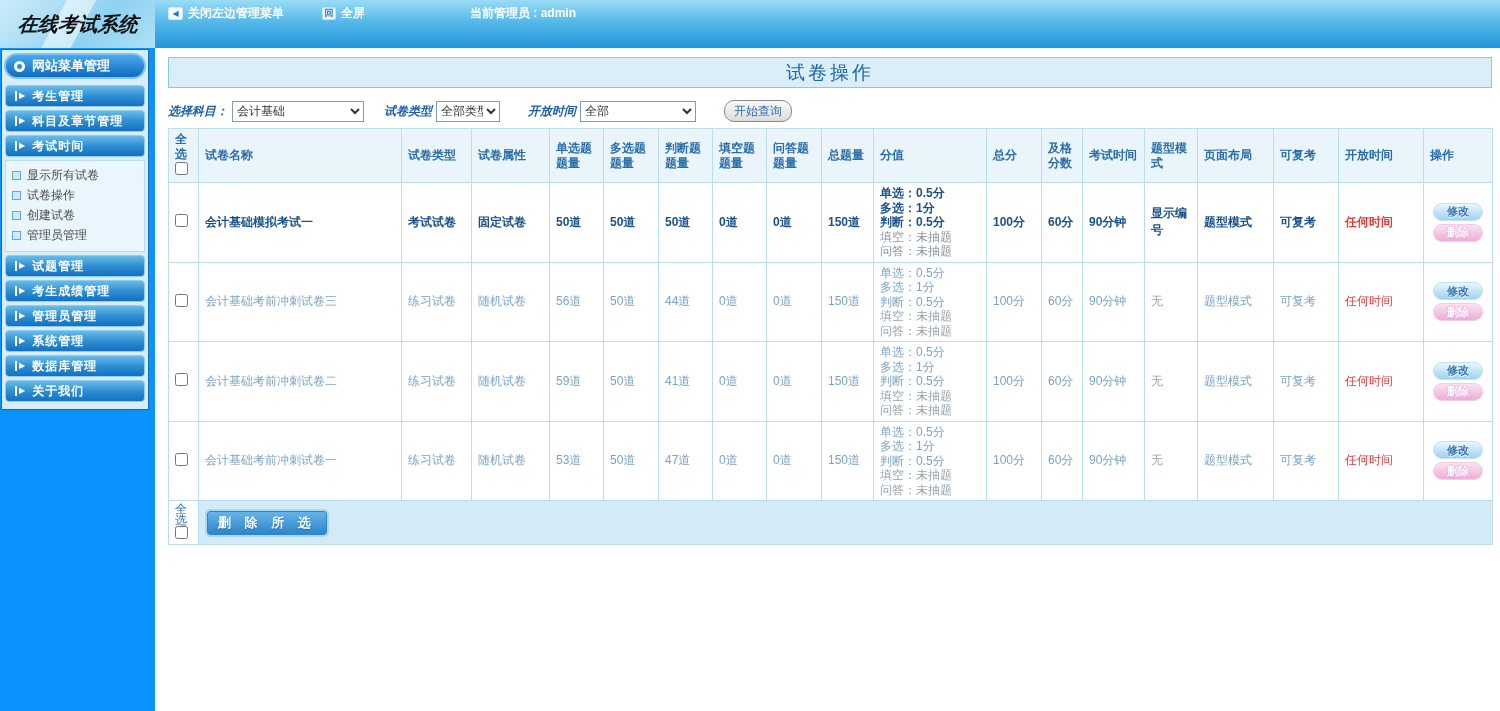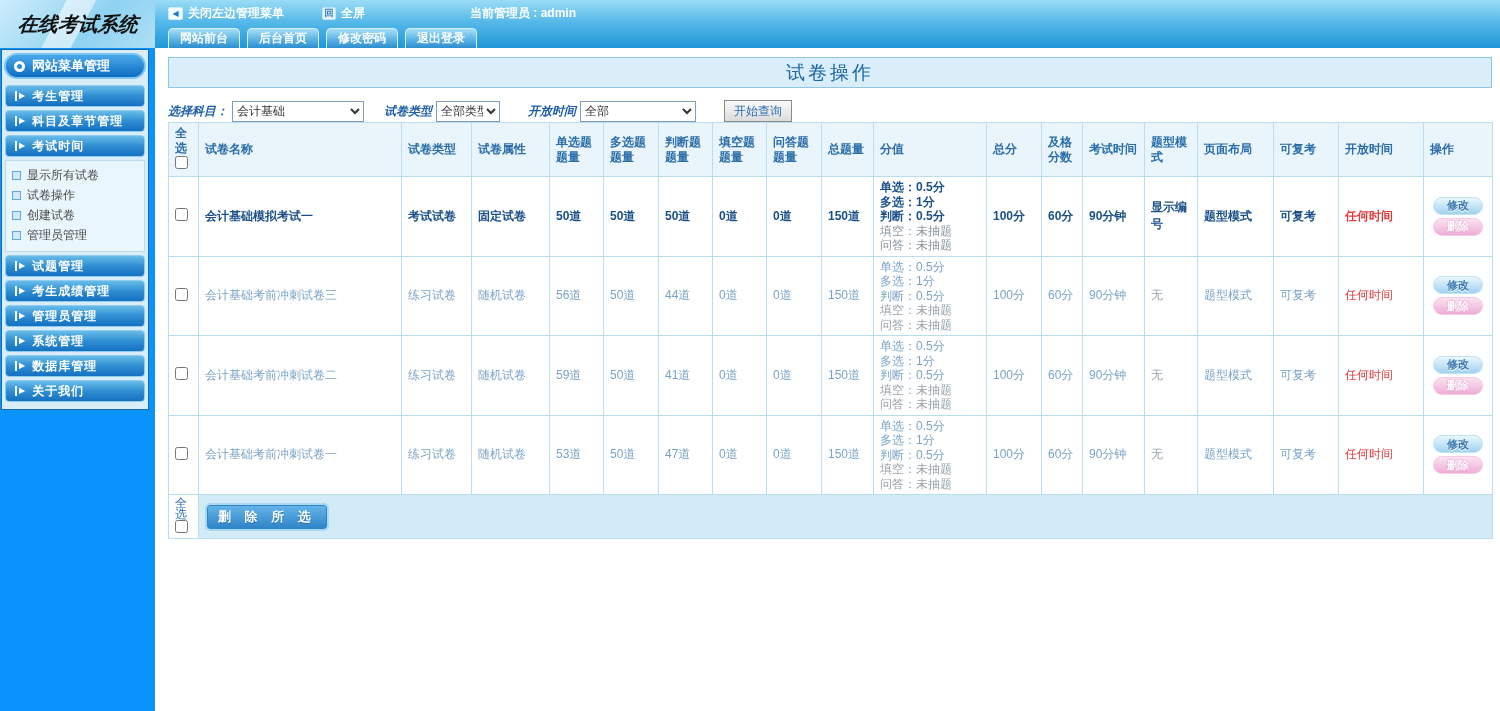--- a/index.html
+++ b/index.html
@@ -57,26 +57,26 @@
   .title-bar { width:1324px; height:31px; background:#d9eef8; border:1px solid #8fc6e4;
     display:flex; align-items:center; justify-content:center; }
   .title-bar span { font-size:19px; color:#1b66a6; letter-spacing:3px; }
   .filter-row { margin-top:12px; display:flex; align-items:center; font-size:12px; color:#1e5fa6; }
   .filter-label { font-weight:bold; margin-right:4px;font-style:italic; }
   select { height:21px; font-size:12px; color:#333; border:1px solid #7f9db9; background:#fff; }
   .sel-subject { width:132px; margin-right:20px; }
   .sel-type { width:64px; margin-right:28px; }
   .sel-open { width:116px; margin-right:28px; }
   .btn-search { height:22px; padding:0 9px; font-size:12px; color:#2b6cb0;
-    background:linear-gradient(180deg,#fafafa,#dcdcdc); border:1px solid #8a8a8a; border-radius:0; cursor:pointer; }
+    background:linear-gradient(180deg,#fafafa,#dcdcdc); border:1px solid #8a8a8a; border-radius:10px; cursor:pointer; }
   .summary { margin-top:10px; font-size:12px; color:#333; font-weight:bold; }
   .summary .count { color:#e60000; margin:0 5px; }
 
   
-  table.papers { margin-top:0; border-collapse:collapse; table-layout:fixed; width:1324px;
+  table.papers { margin-top:6px; border-collapse:collapse; table-layout:fixed; width:1324px;
     border:1px solid #aed5ee; }
   .papers th, .papers td { border:1px solid #bcddef; font-size:12px; text-align:left;
     padding:3px 6px; vertical-align:middle; overflow:hidden; }
   .papers thead th { background:#e9f4fb; color:#2a6da8; font-weight:bold; height:37px; line-height:15px; }
   .papers tbody td { height:73px; color:#7ba3c6; background:#fff; }
   .papers tbody tr.bold-row td { color:#1a5089; font-weight:bold; }
   .c-check { text-align:center; }
   .c-score { padding:2px 6px; }
   .score-line { line-height:14.5px; white-space:nowrap; }
   .score-line.muted { color:#98a3ab; font-weight:normal; }
@@ -114,26 +114,20 @@
       <div class="nav-row">
         <span class="nav-item nav-gap1">
           <span class="icon-close-menu">◀</span>
           <span>关闭左边管理菜单</span>
         </span>
         <span class="nav-item nav-gap2">
           <span class="icon-fullscreen">回</span>
           <span>全屏</span>
         </span>
         <span class="nav-item">当前管理员 : admin</span>
-      </div>
-      <div class="tabs-row">
-        <span class="tab">网站前台</span>
-        <span class="tab">后台首页</span>
-        <span class="tab">修改密码</span>
-        <span class="tab">退出登录</span>
       </div>
     </div>
   </div>
 
   <div class="layout">
 
     <div class="sidebar">
       <div class="side-panel">
         <div class="side-header">
           <span class="side-header-icon"></span>

